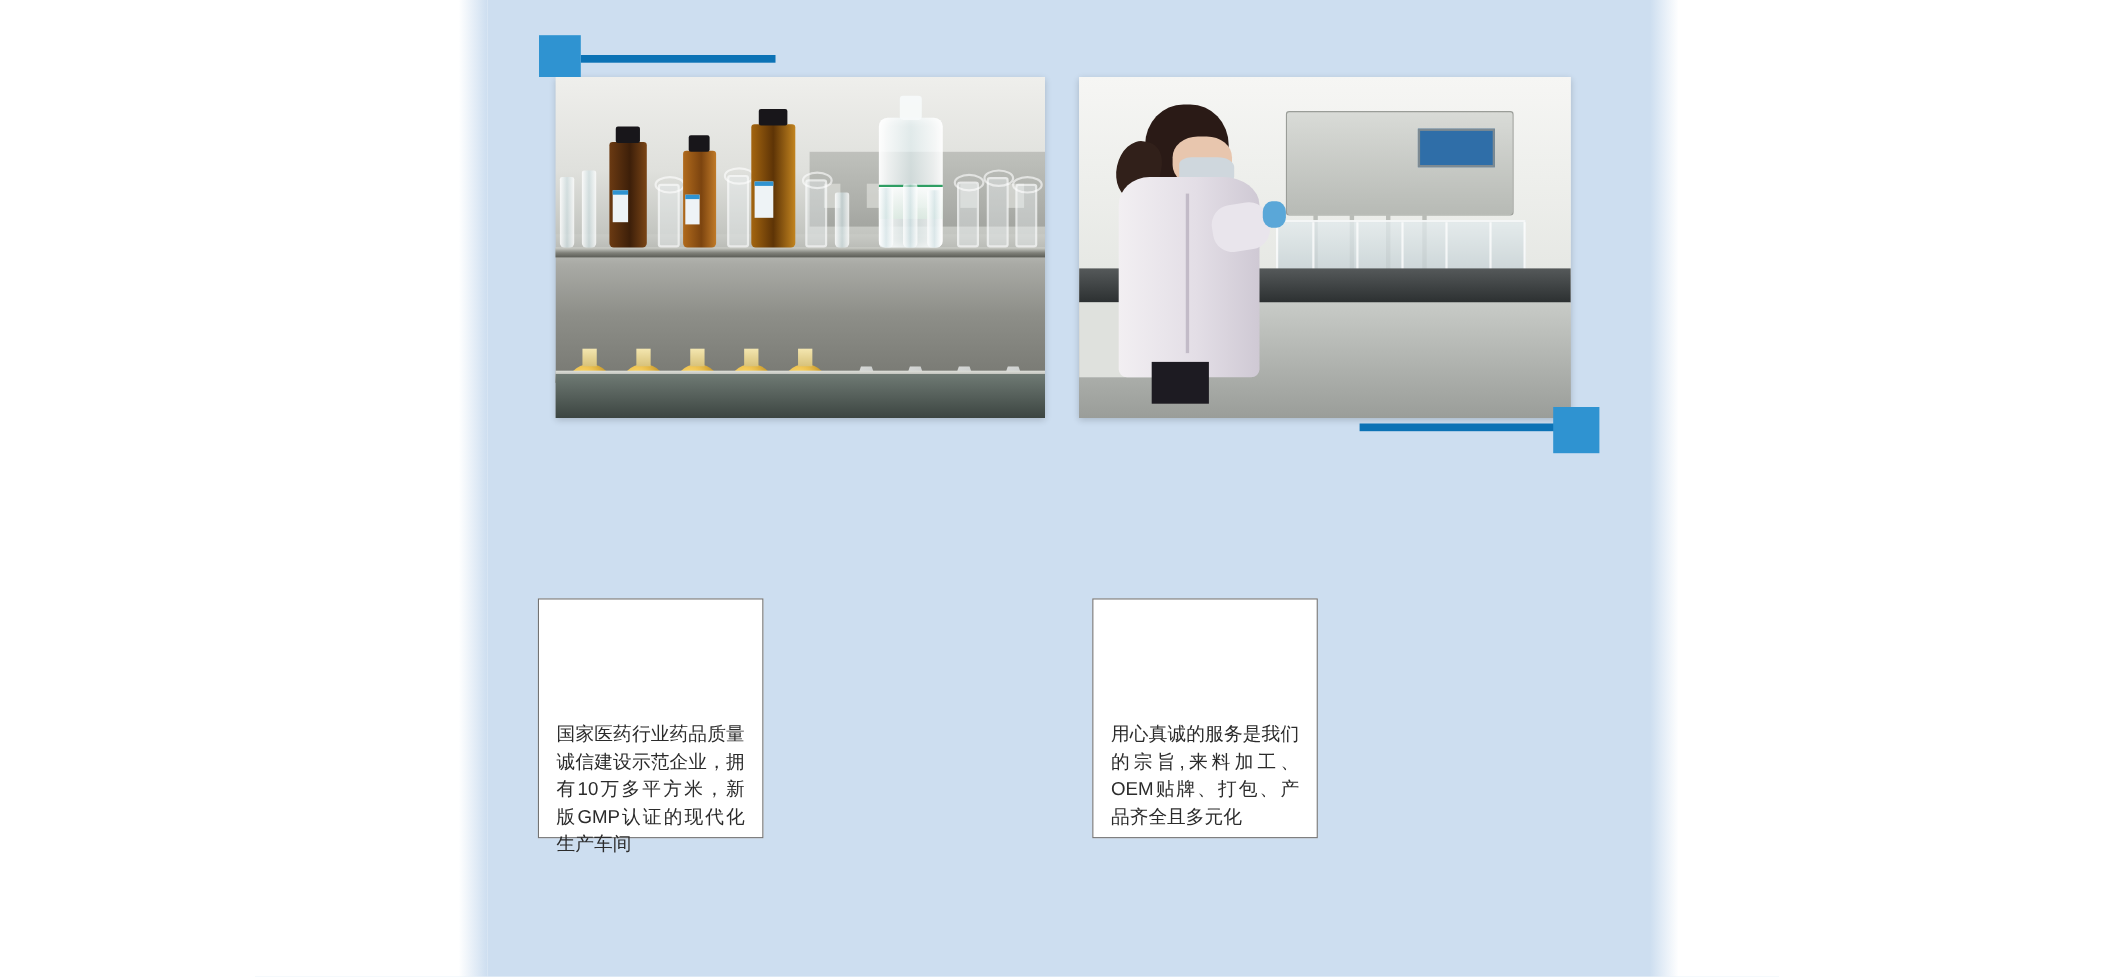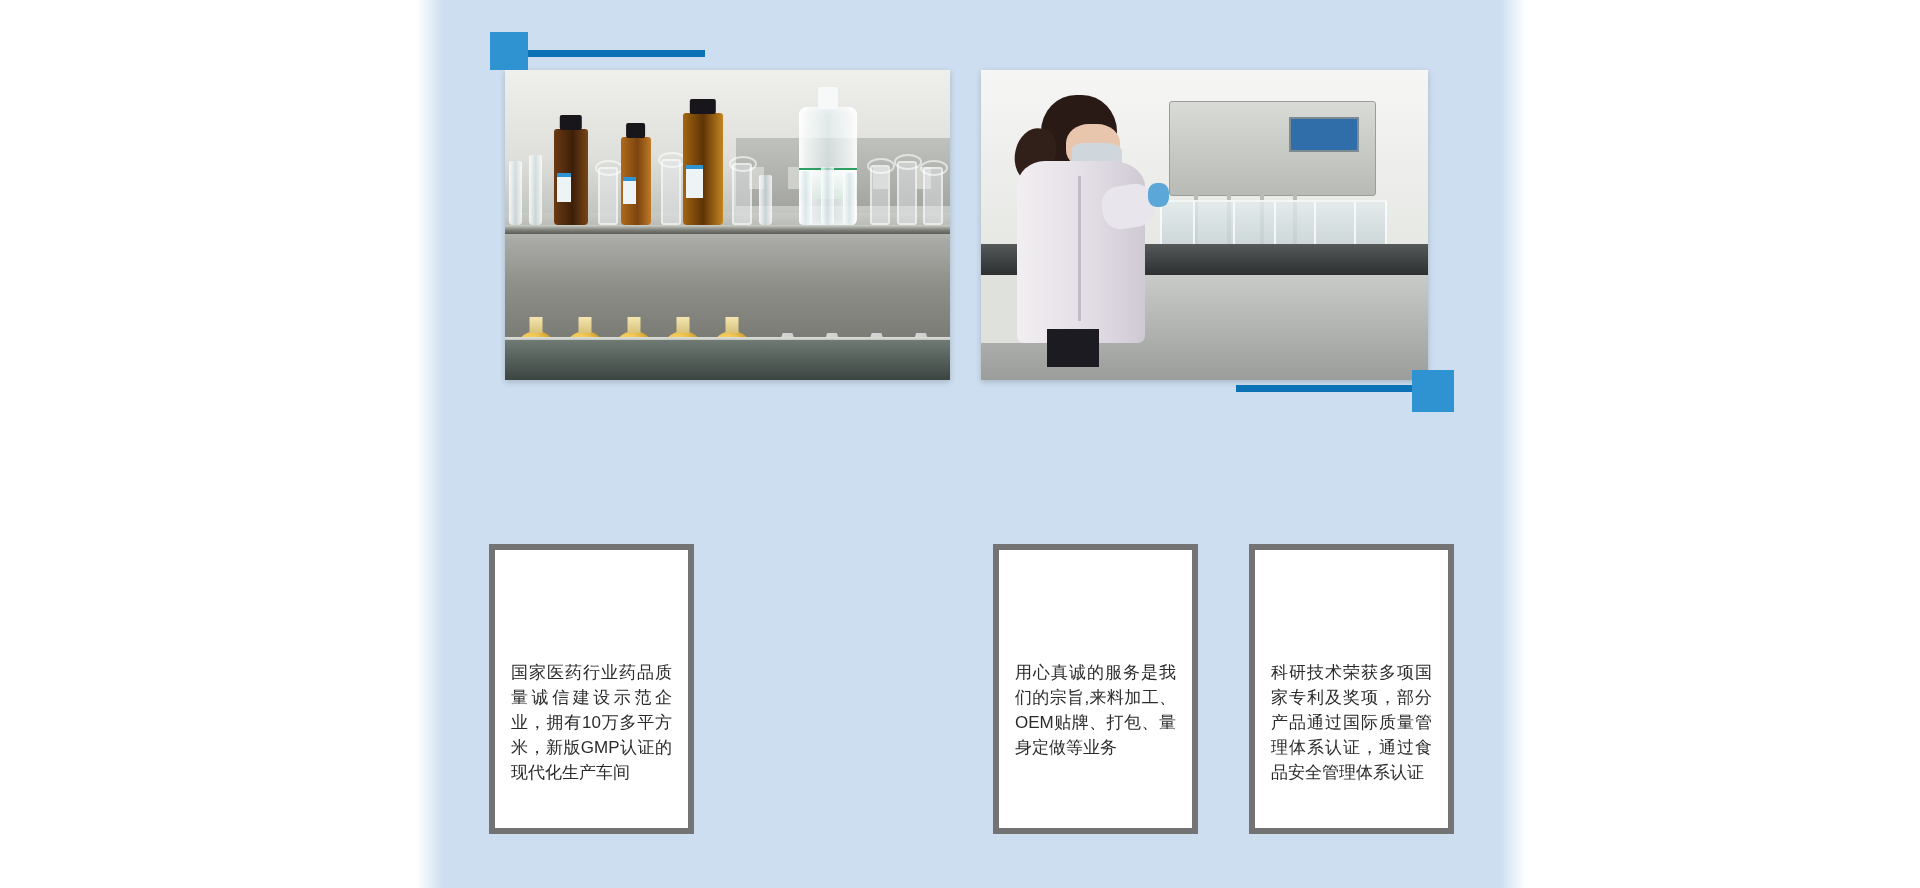--- a/index.html
+++ b/index.html
@@ -127,22 +127,22 @@
     background:rgba(160,150,168,.5);}
   .p-arm{position:absolute;left:62%;top:34%;width:34%;height:16%;
     background:#e9e5ec;border-radius:18px;transform:rotate(-9deg);}
   .p-glove{position:absolute;left:92%;top:33%;width:14%;height:9%;
     background:#5aa7d8;border-radius:40%;}
   .p-legs{position:absolute;left:26%;top:88%;width:34%;height:14%;background:#1d1b22;}
 
   
   .cards{position:absolute;left:489px;top:544px;width:965px;height:290px;}
   .card{
-    position:absolute;top:0;width:205px;height:290px;
-    background:#ffffff;border:6px solid #737373;box-sizing:border-box;
+    position:absolute;top:0;width:205px;height:218px;
+    background:#ffffff;border:1px solid #737373;box-sizing:border-box;
   }
   .card.c1{left:0;}
   .card.c2{left:248px;}
   .card.c3{left:504px;}
   .card.c4{left:760px;}
   .card-body{
     position:absolute;left:0;right:0;top:110px;padding:0 16px;
     font-size:17px;line-height:25px;color:#2b2b2b;
     text-align:justify;text-justify:inter-character;
   }
@@ -251,22 +251,19 @@
   </div>
 
   <div class="cards">
 
     <div class="card c1">
       <div class="card-body">国家医药行业药品质量诚信建设示范企业，拥有10万多平方米，新版GMP认证的现代化生产车间</div>
     </div>
 
 
     <div class="card c3">
-      <div class="card-body">用心真诚的服务是我们的宗旨,来料加工、OEM贴牌、打包、量身定做等业务</div>
-    </div>
-
-    <div class="card c4">
-      <div class="card-body">科研技术荣获多项国家专利及奖项，部分产品通过国际质量管理体系认证，通过食品安全管理体系认证</div>
-    </div>
+      <div class="card-body">用心真诚的服务是我们的宗旨,来料加工、OEM贴牌、打包、产品齐全且多元化</div>
+    </div>
+
 
   </div>
 
 </div>
 
 </body></html>

